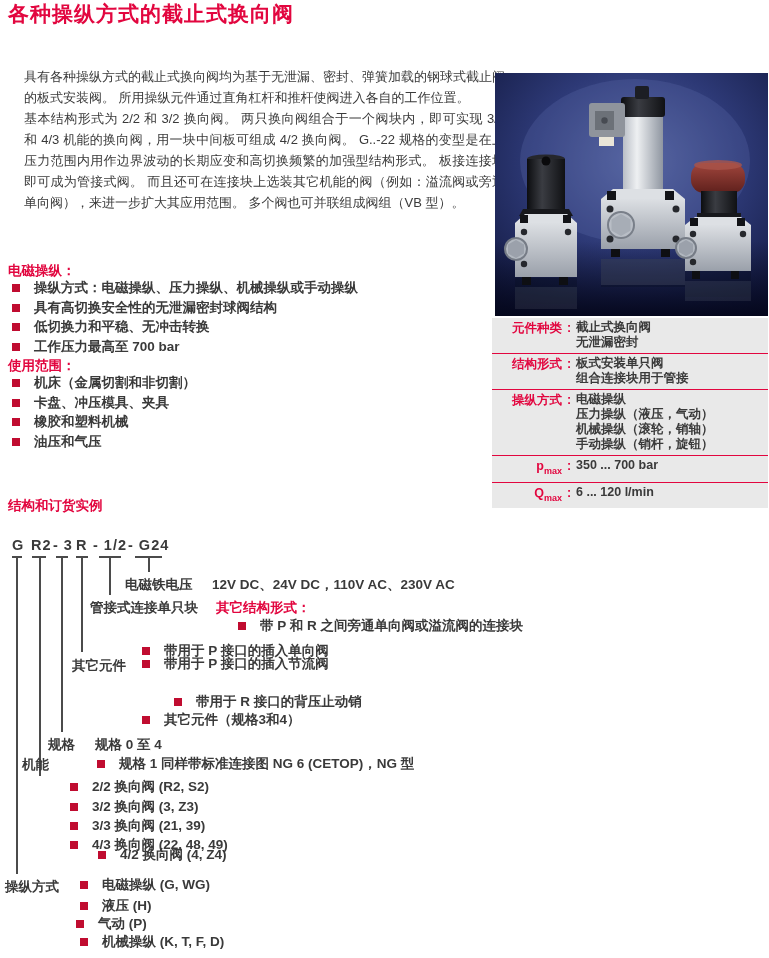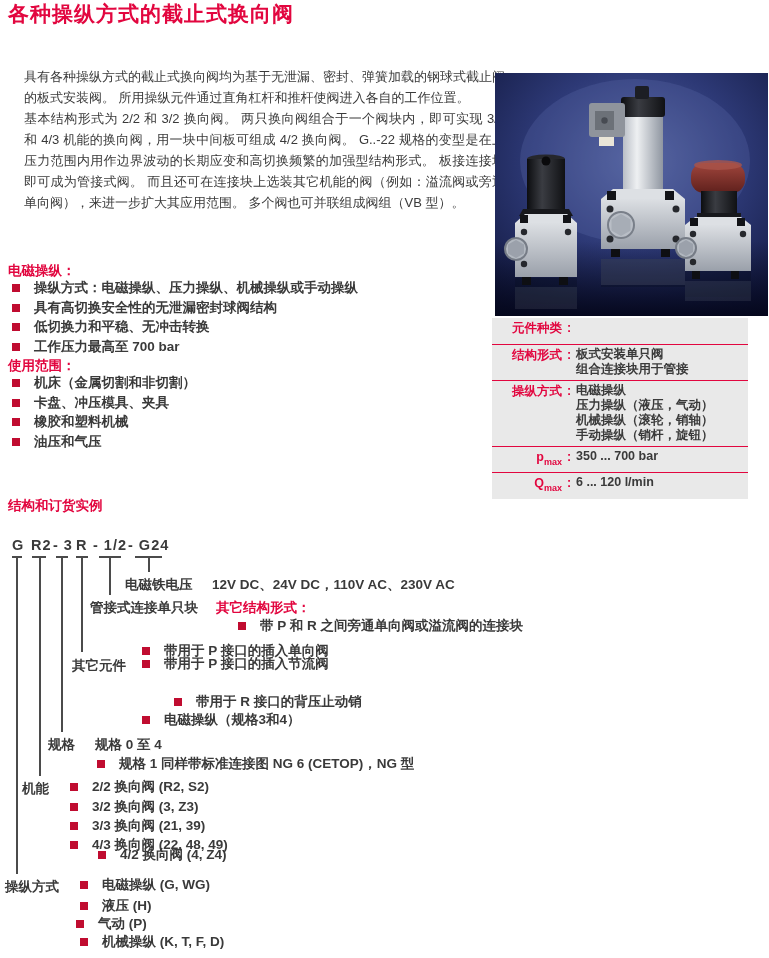--- a/index.html
+++ b/index.html
@@ -32,21 +32,21 @@
   .vline { position:absolute; width:2px; background:var(--line-gray,#4b4b4b); }
   .dlb { position:absolute; font-size:13.5px; font-weight:bold; white-space:nowrap; }
   .dtx { position:absolute; font-size:13.5px; font-weight:600; white-space:nowrap; }
   .dred { position:absolute; font-size:13.5px; font-weight:bold; white-space:nowrap;
     color:var(--accent-red,#e2063f); }
   .dbul { position:absolute; display:flex; align-items:flex-start;
     font-size:13.5px; font-weight:600; line-height:14px; white-space:nowrap; }
   .dbul .sq { margin:3px 14px 0 0; }
 
   
-  .spec { position:absolute; left:492px; top:318px; width:256px;
+  .spec { position:absolute; left:492px; top:318px; width:276px;
     background:var(--table-bg,#e9e9e9); font-size:12.5px; }
   .spec-row { display:flex; padding:2px 0 3px; }
   .spec-row + .spec-row { border-top:1.5px solid var(--accent-red,#e2063f); }
   .spec-label { width:70px; flex:none; text-align:right; line-height:15px;
     color:var(--accent-red,#e2063f); font-weight:bold; padding-top:1px; }
   .spec-label sub { font-size:9px; }
   .spec-colon { width:14px; flex:none; text-align:center; padding-top:1px;
     color:var(--accent-red,#e2063f); font-weight:bold; }
   .spec-values { flex:1; }
   .spec-values div { line-height:15px; font-weight:600; }
@@ -204,20 +204,24 @@
         <rect x="236" y="198" width="8" height="8" fill="#0e0f13"></rect>
         <rect x="190" y="208" width="66" height="20" fill="#c7ccd2" opacity="0.10"></rect>
       </g>
     </svg>
   </div>
 
   <div class="spec">
     <div class="spec-row">
       <div class="spec-label"><span>元件种类</span><sub></sub></div>
       <div class="spec-colon">:</div>
+      <div class="spec-values">
+        <div>截止式换向阀</div>
+        <div>无泄漏密封</div>
+      </div>
     </div>
     <div class="spec-row">
       <div class="spec-label"><span>结构形式</span><sub></sub></div>
       <div class="spec-colon">:</div>
       <div class="spec-values">
         <div>板式安装单只阀</div>
         <div>组合连接块用于管接</div>
       </div>
     </div>
     <div class="spec-row">
@@ -287,31 +291,31 @@
   <div class="dbul" style="left:142px;top:644px;">
       <span class="sq"></span>
       <span>带用于 P 接口的插入单向阀</span>
     </div>
   <div class="dbul" style="left:142px;top:695px;padding-left:32px;">
       <span class="sq"></span>
       <span>带用于 R 接口的背压止动销</span>
     </div>
   <div class="dbul" style="left:142px;top:713px;">
       <span class="sq"></span>
-      <span>电磁操纵（规格3和4）</span>
+      <span>其它元件（规格3和4）</span>
     </div>
 
   <div class="dlb" style="left:48px;top:736px;">规格</div>
   <div class="dlb" style="left:95px;top:736px;">规格 0 至 4</div>
   <div class="dbul" style="left:97px;top:757px;">
       <span class="sq"></span>
       <span>规格 1 同样带标准连接图 NG 6 (CETOP)，NG 型</span>
     </div>
 
-  <div class="dlb" style="left:22px;top:780px;">机能</div>
+  <div class="dlb" style="left:22px;top:756px;">机能</div>
   <div class="dbul" style="left:70px;top:780px;">
       <span class="sq"></span>
       <span>2/2 换向阀 (R2, S2)</span>
     </div>
   <div class="dbul" style="left:70px;top:800px;">
       <span class="sq"></span>
       <span>3/2 换向阀 (3, Z3)</span>
     </div>
   <div class="dbul" style="left:70px;top:819px;">
       <span class="sq"></span>

